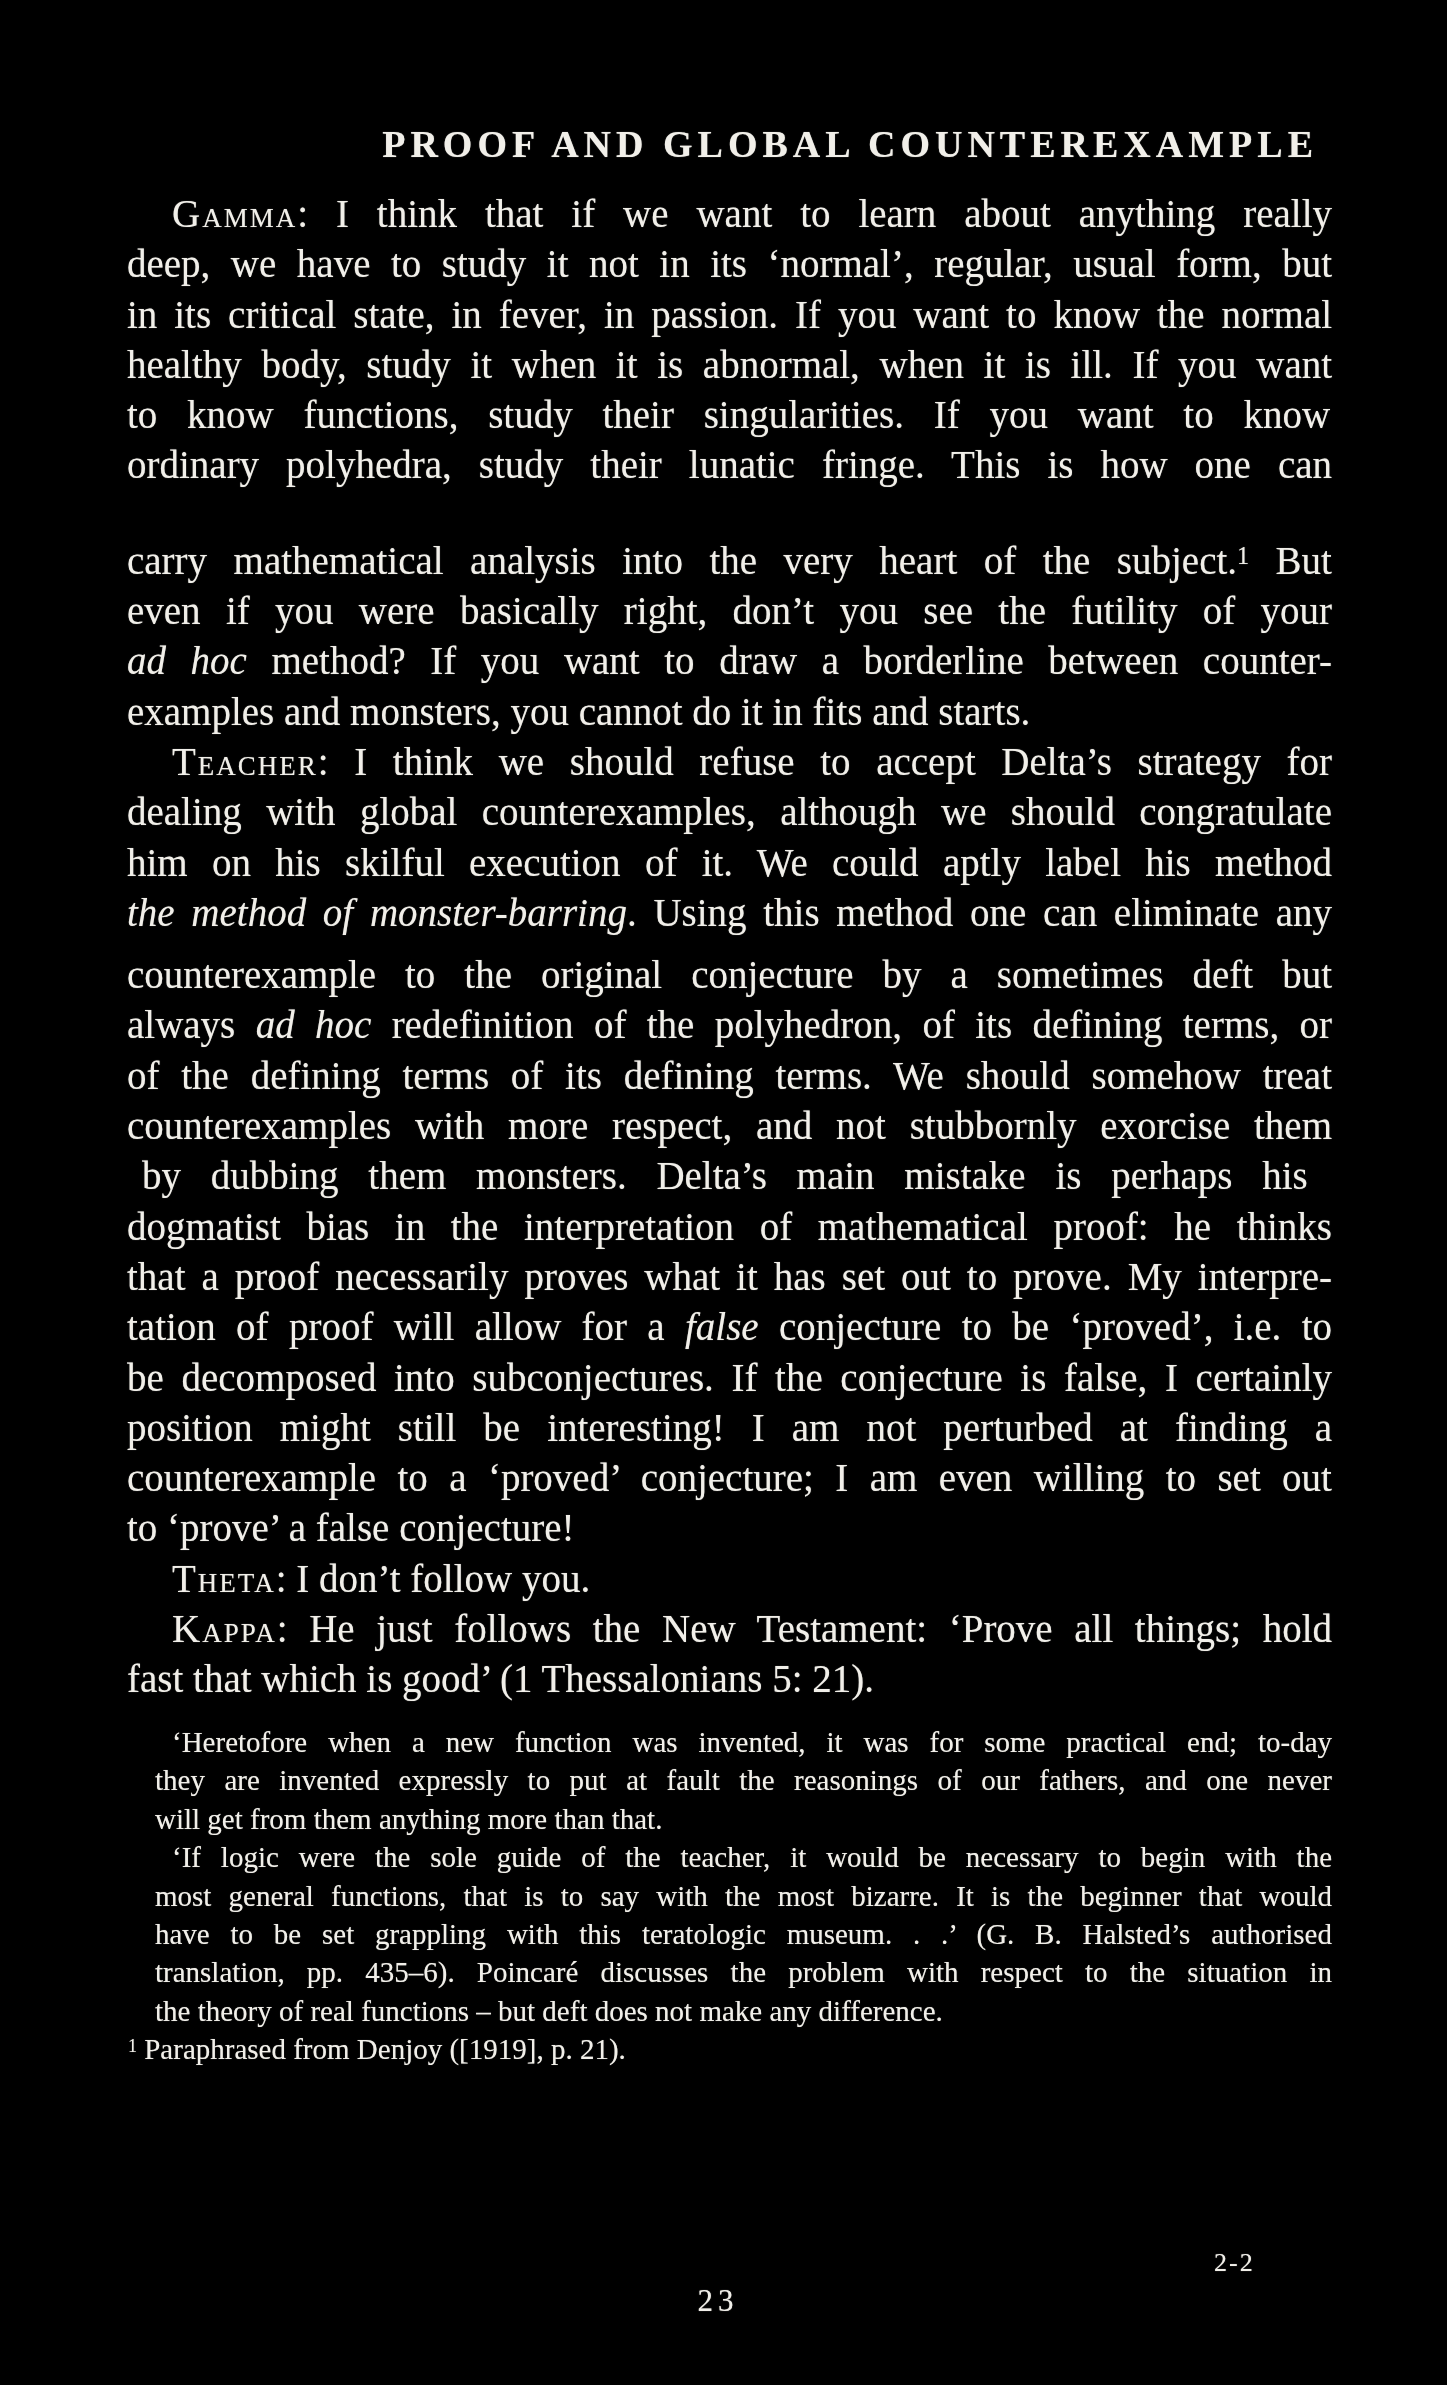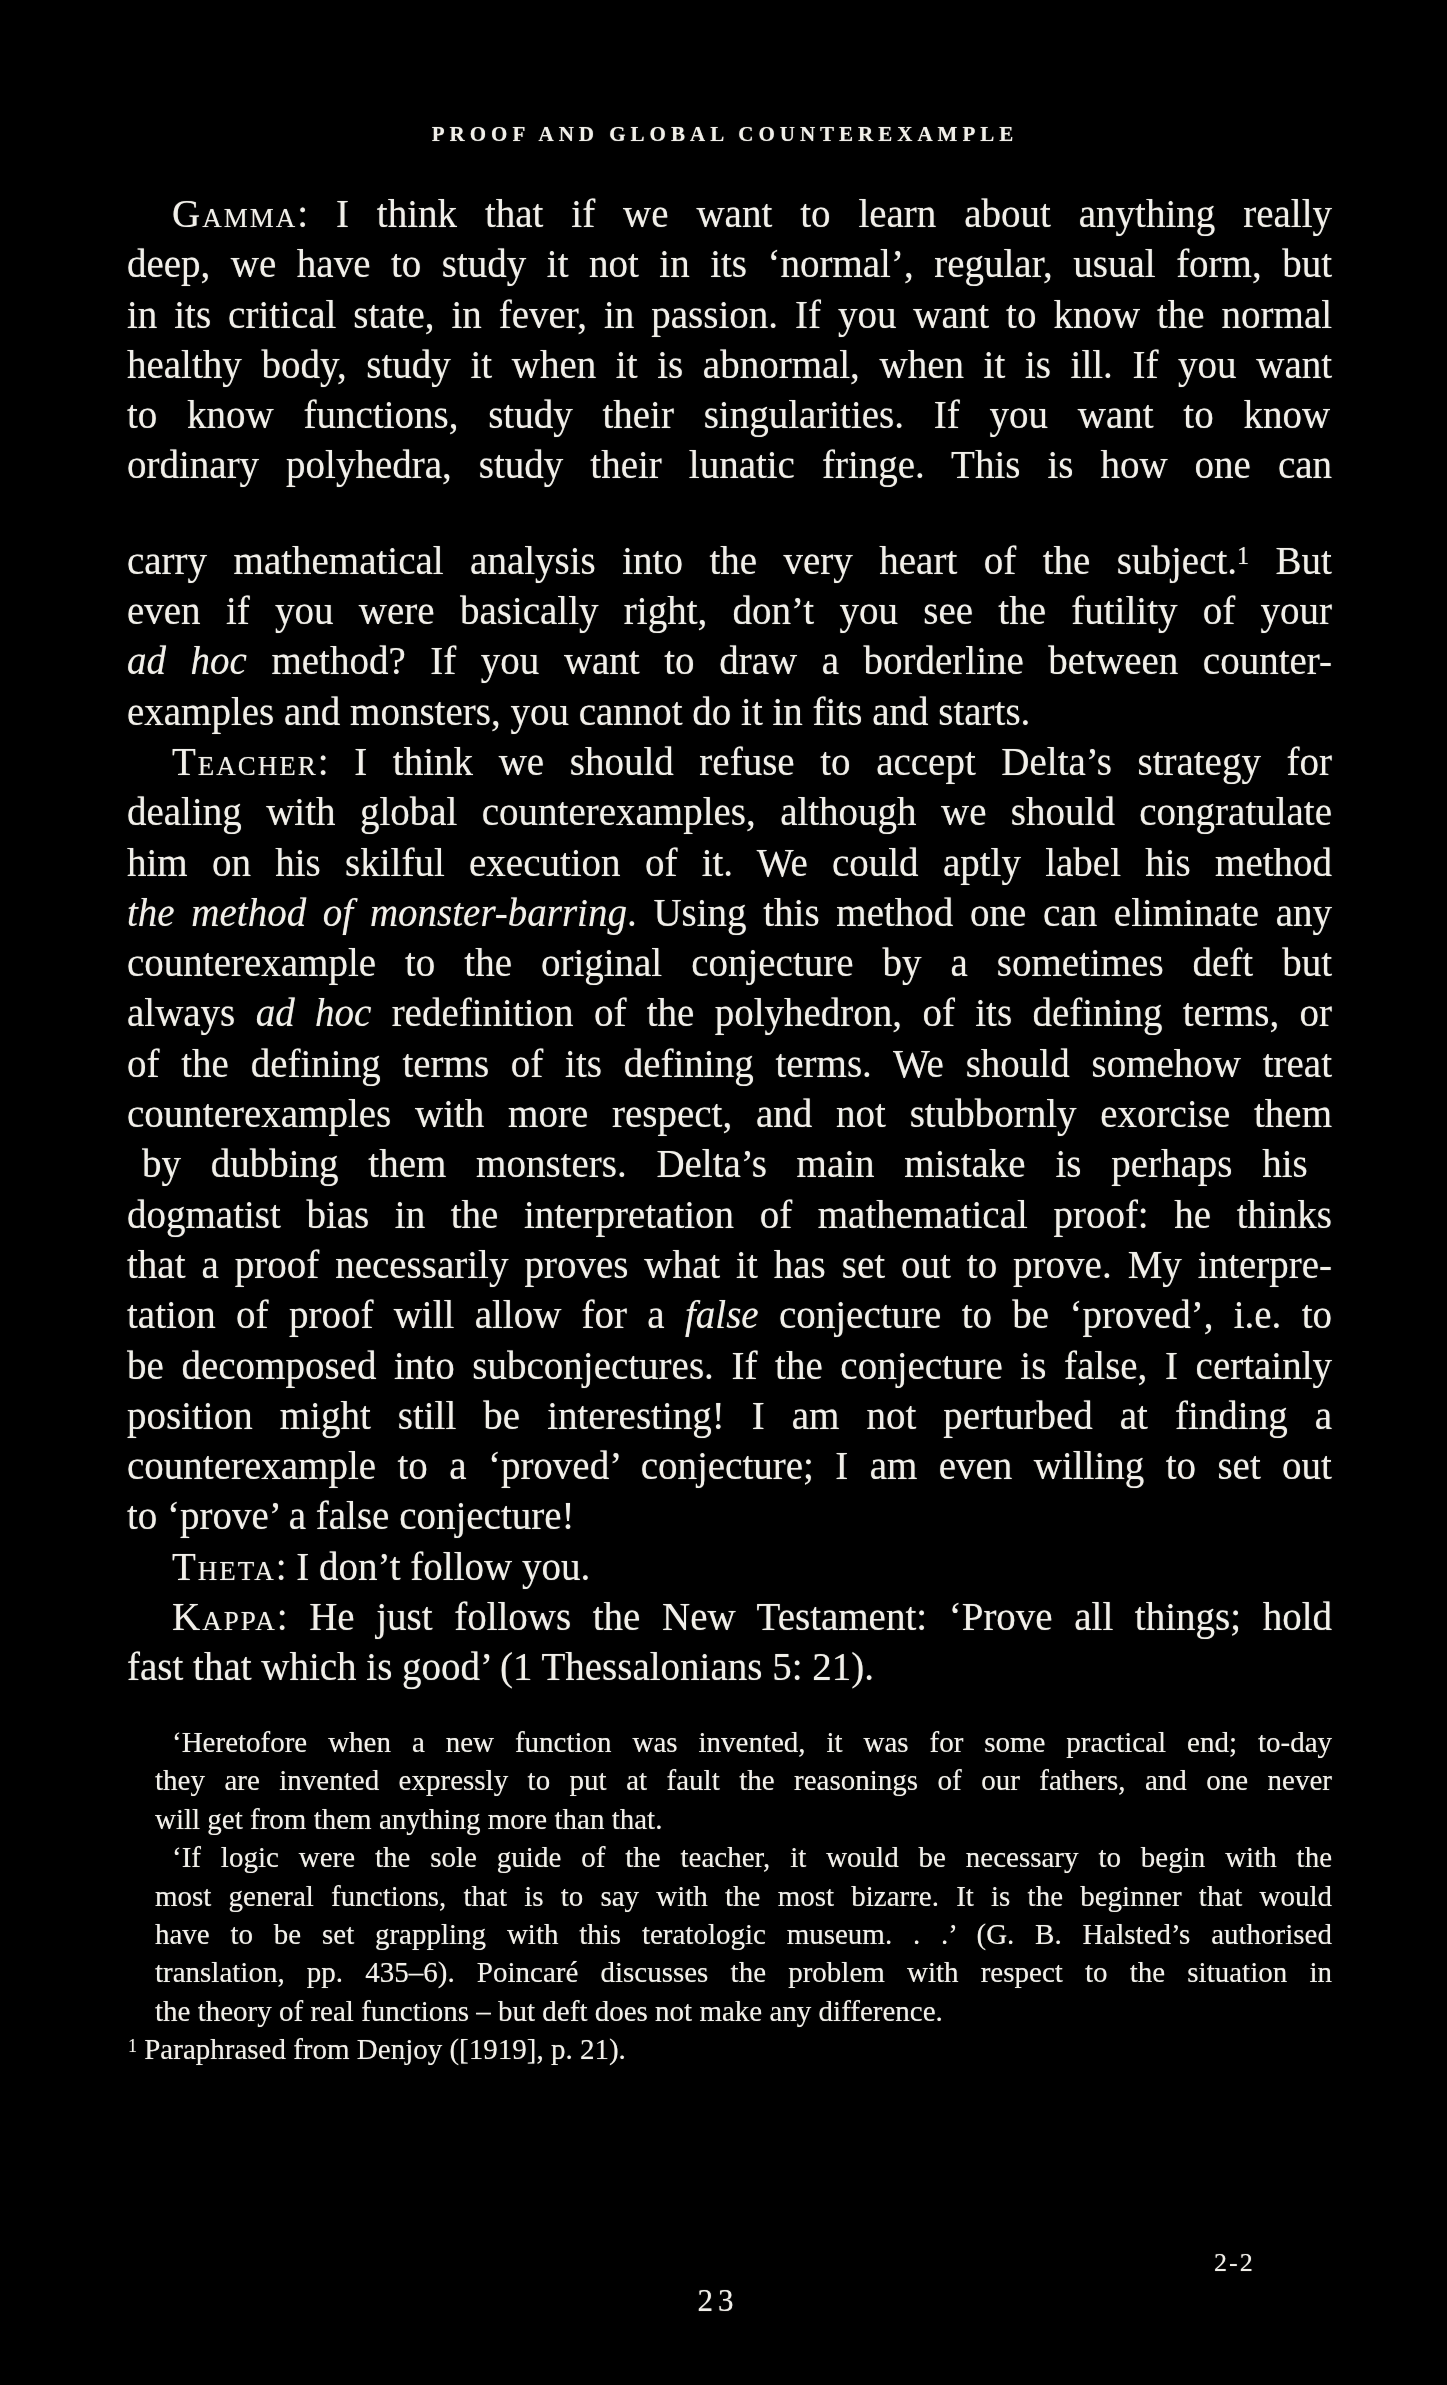--- a/index.html
+++ b/index.html
@@ -10,23 +10,23 @@
     height: 2385px;
     position: relative;
     background: var(--bg);
     color: var(--fg);
     font-family: "Liberation Serif", "DejaVu Serif", serif;
     overflow: hidden;
   }
   .page { position: absolute; inset: 0; }
   .running-header {
     position: absolute;
-    left: 122px; top: 122px; width: 1206px;
-    text-align: center;
-    font-size: 21px;
+    left: 112px; top: 122px; width: 1206px;
+    text-align: right;
+    font-size: 38px;
     font-weight: bold;
     letter-spacing: 5px;
     text-shadow: 0 0 1px rgba(241,239,233,.6);
     white-space: nowrap;
   }
   .body-text {
     position: absolute;
     left: 127px; top: 189px; width: 1206px;
     font-size: 39px;
     line-height: 50.3px;
@@ -82,21 +82,21 @@
       <div class="line j" style="word-spacing: 20px;"><span class="runs"><span>to know functions, study their singularities. If you want to know</span></span></div>
       <div class="line j" style="word-spacing: 17.25px;"><span class="runs"><span>ordinary polyhedra, study their lunatic fringe. This is how one can</span></span></div>
       <div class="line j" style="word-spacing: 16.73px; margin-top: 45px;"><span class="runs"><span>carry mathematical analysis into the very heart of the subject.</span><span class="sup">1</span><span> But</span></span></div>
       <div class="line j" style="word-spacing: 15.55px;"><span class="runs"><span>even if you were basically right, don’t you see the futility of your</span></span></div>
       <div class="line j" style="word-spacing: 14.81px;"><span class="runs"><span class="it">ad hoc</span><span> method? If you want to draw a borderline between counter-</span></span></div>
       <div class="line last"><span class="runs"><span>examples and monsters, you cannot do it in fits and starts.</span></span></div>
       <div class="line j" style="word-spacing: 15.86px;"><span class="runs"><span class="ind" style="width: 45px;"></span><span class="sc">Teacher</span><span>: I think we should refuse to accept Delta’s strategy for</span></span></div>
       <div class="line j" style="word-spacing: 14.64px;"><span class="runs"><span>dealing with global counterexamples, although we should congratulate</span></span></div>
       <div class="line j" style="word-spacing: 14.54px;"><span class="runs"><span>him on his skilful execution of it. We could aptly label his method</span></span></div>
       <div class="line j" style="word-spacing: 6.95px;"><span class="runs"><span class="it">the method of monster-barring</span><span>. Using this method one can eliminate any</span></span></div>
-      <div class="line j" style="word-spacing: 19.21px;"><span class="runs"><span>counterexample to the original conjecture by a sometimes deft but</span></span></div>
+      <div class="line j" style="word-spacing: 19.21px; margin-top: 12px;"><span class="runs"><span>counterexample to the original conjecture by a sometimes deft but</span></span></div>
       <div class="line j" style="word-spacing: 10.59px;"><span class="runs"><span>always </span><span class="it">ad hoc</span><span> redefinition of the polyhedron, of its defining terms, or</span></span></div>
       <div class="line j" style="word-spacing: 12.02px;"><span class="runs"><span>of the defining terms of its defining terms. We should somehow treat</span></span></div>
       <div class="line j" style="word-spacing: 14.03px;"><span class="runs"><span>counterexamples with more respect, and not stubbornly exorcise them</span></span></div>
       <div class="line j" style="word-spacing: 20px; margin-left: 15px;"><span class="runs"><span>by dubbing them monsters. Delta’s main mistake is perhaps his</span></span></div>
       <div class="line j" style="word-spacing: 15.84px;"><span class="runs"><span>dogmatist bias in the interpretation of mathematical proof: he thinks</span></span></div>
       <div class="line j" style="word-spacing: 6.22px;"><span class="runs"><span>that a proof necessarily proves what it has set out to prove. My interpre-</span></span></div>
       <div class="line j" style="word-spacing: 10.55px;"><span class="runs"><span>tation of proof will allow for a </span><span class="it">false</span><span> conjecture to be ‘proved’, i.e. to</span></span></div>
       <div class="line j" style="word-spacing: 7.88px;"><span class="runs"><span>be decomposed into subconjectures. If the conjecture is false, I certainly</span></span></div>
       <div class="line j" style="word-spacing: 17.28px;"><span class="runs"><span>position might still be interesting! I am not perturbed at finding a</span></span></div>
       <div class="line j" style="word-spacing: 11.65px;"><span class="runs"><span>counterexample to a ‘proved’ conjecture; I am even willing to set out</span></span></div>

